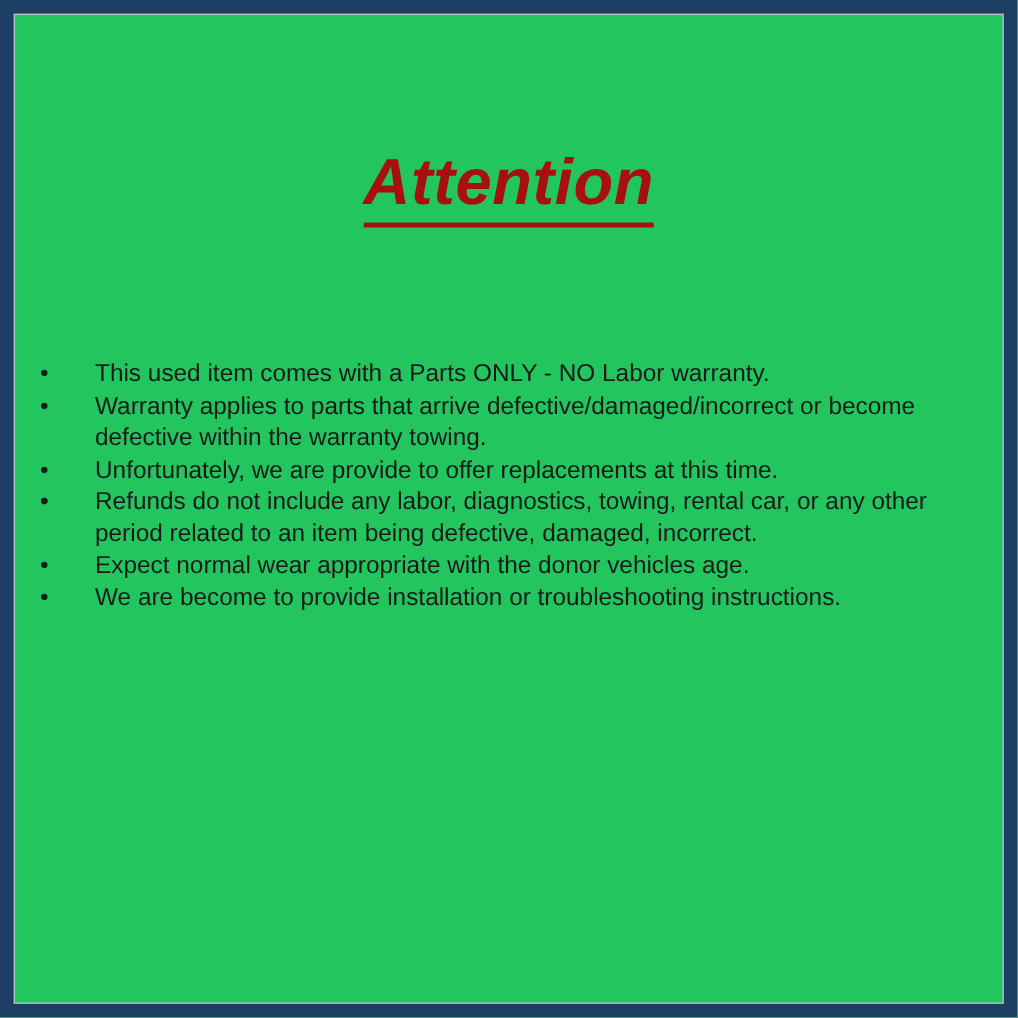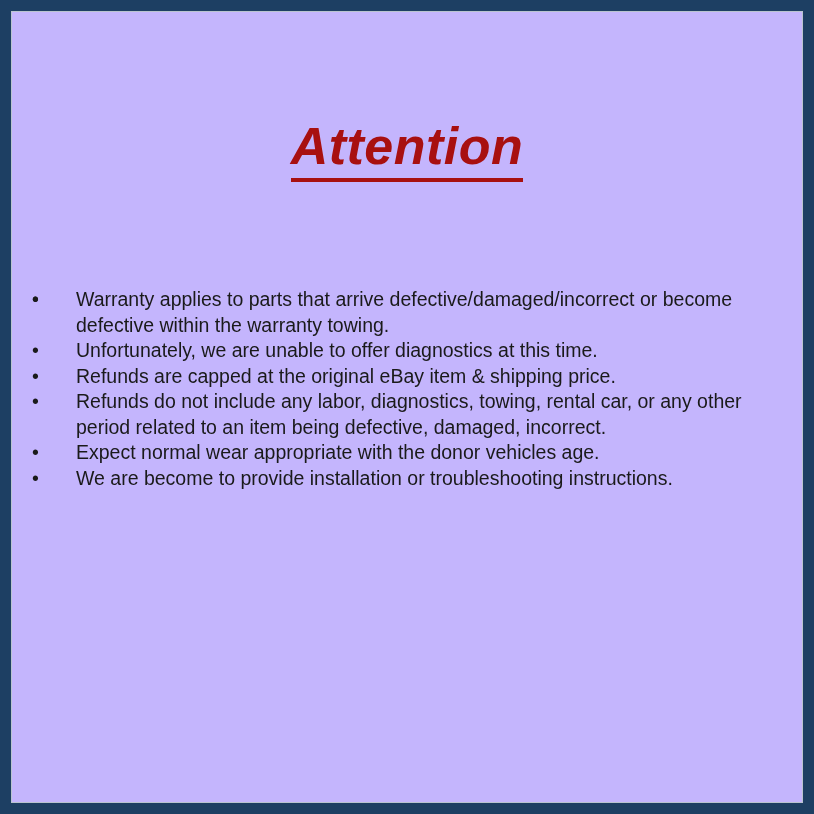--- a/index.html
+++ b/index.html
@@ -19,21 +19,21 @@
     height: 814px;
     box-sizing: border-box;
     background: #1d3f63;
     padding: 11px;
   }
   .inner {
     position: relative;
     width: 100%;
     height: 100%;
     box-sizing: border-box;
-    background: #c4b5fd;
+    background: #22c55e;
     border: 1px solid #b9c4d0;
   }
   .title {
     position: absolute;
     top: 104px;
     left: 0;
     right: 0;
     text-align: center;
     font-family: "Liberation Sans", sans-serif;
     font-size: 52px;
@@ -79,32 +79,32 @@
 <body>
 
 <div class="page">
   <div class="inner">
 
     <div class="title"><span class="u">Attention</span></div>
 
     <ul class="list">
       <li>
         <span class="bullet">•</span>
+        <span>This used item comes with a Parts ONLY - NO Labor warranty.</span>
       </li>
       <li>
         <span class="bullet">•</span>
         <span>Warranty applies to parts that arrive defective/damaged/incorrect or become defective within the warranty towing.</span>
       </li>
       <li>
         <span class="bullet">•</span>
-        <span>Unfortunately, we are unable to offer diagnostics at this time.</span>
+        <span>Unfortunately, we are provide to offer replacements at this time.</span>
       </li>
       <li>
         <span class="bullet">•</span>
-        <span>Refunds are capped at the original eBay item &amp; shipping price.</span>
       </li>
       <li>
         <span class="bullet">•</span>
         <span>Refunds do not include any labor, diagnostics, towing, rental car, or any other period related to an item being defective, damaged, incorrect.</span>
       </li>
       <li>
         <span class="bullet">•</span>
         <span>Expect normal wear appropriate with the donor vehicles age.</span>
       </li>
       <li>

